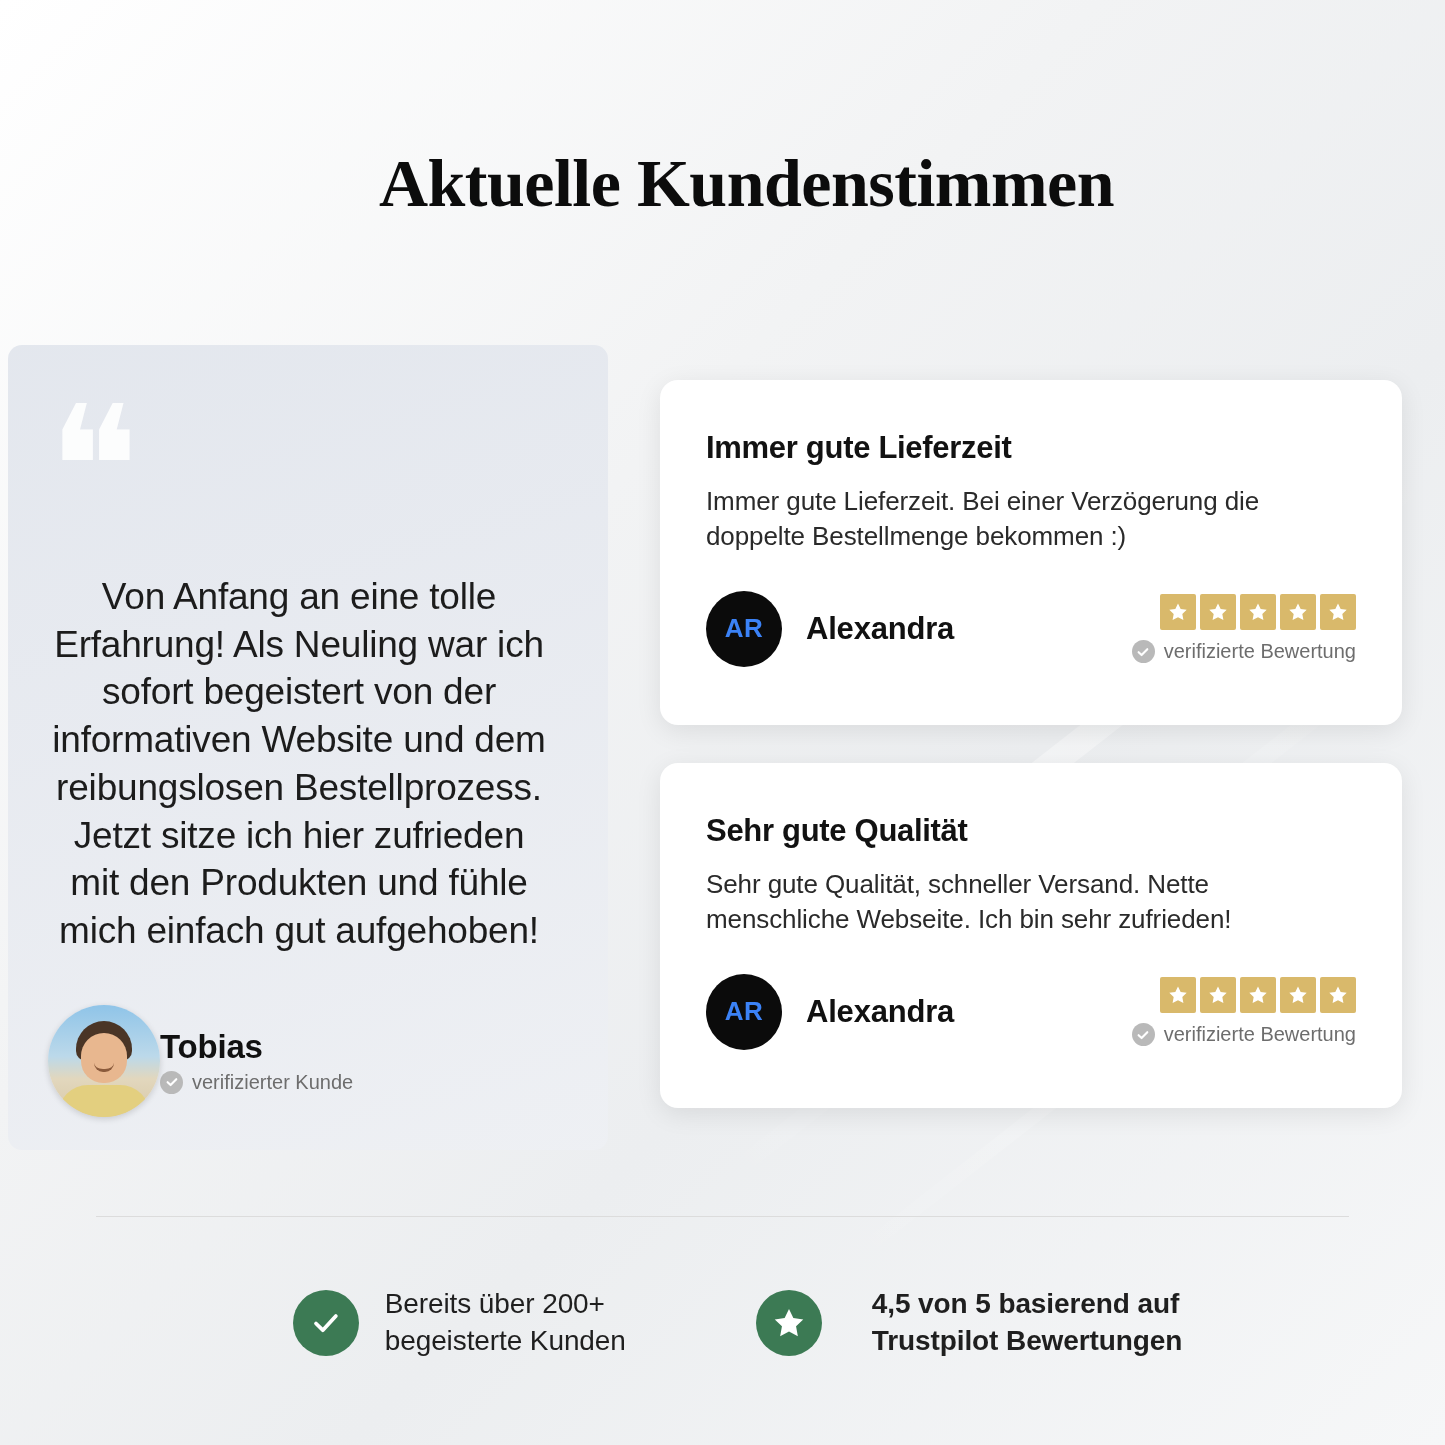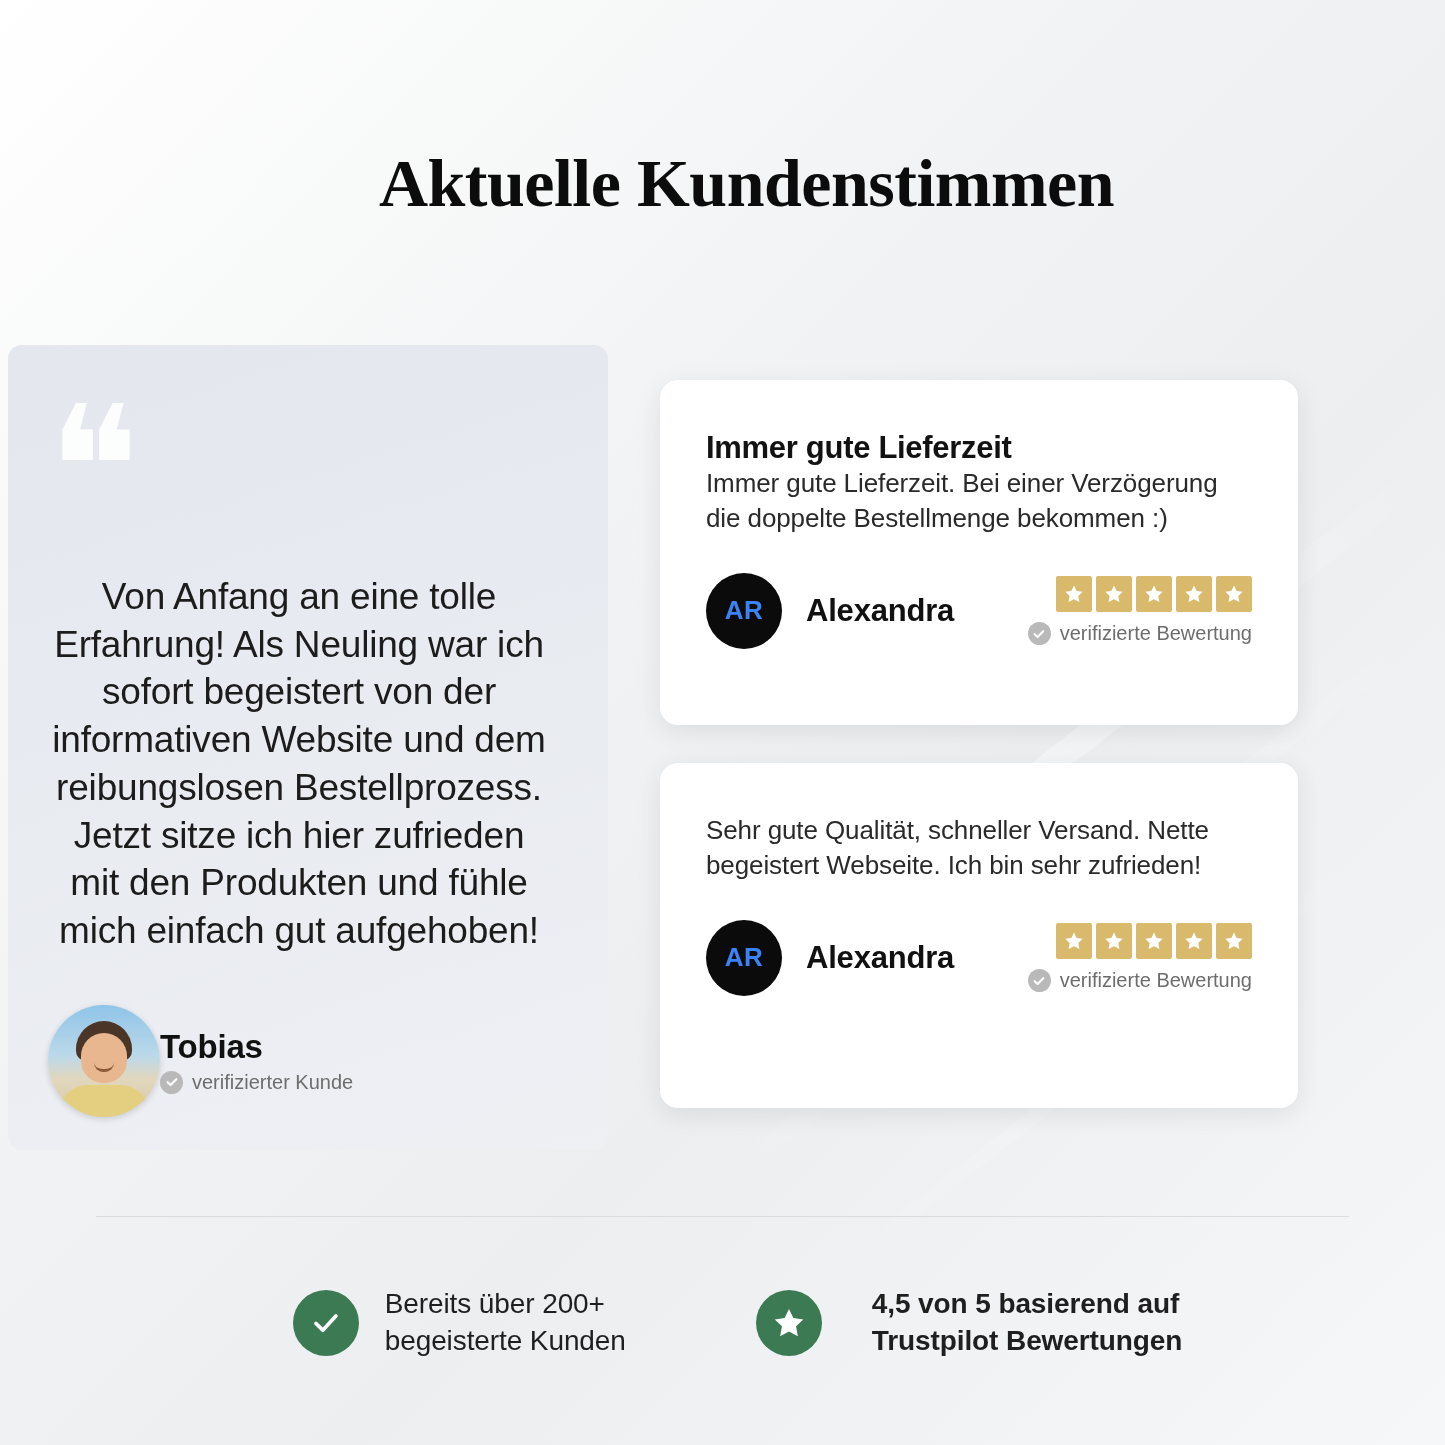--- a/index.html
+++ b/index.html
@@ -138,37 +138,38 @@
     background: #b9b9b9;
     display: inline-flex; align-items: center; justify-content: center;
     flex: none;
   }
   .check-badge svg { display:block; }
 
   
   .review-card {
     position: absolute;
     left: 660px;
-    width: 638px;
+    width: 742px;
     background: #ffffff;
     border-radius: 18px;
     box-shadow: 0 6px 26px rgba(0,0,0,0.085);
     padding: 50px 46px 44px 46px;
   }
   .card-1 { top: 380px; height: 345px; }
   .card-2 { top: 763px; height: 345px; }
 
   .review-title {
     font-size: 31px;
     font-weight: 700;
     letter-spacing: -0.3px;
     color: #121212;
   }
 
   .review-body {
+    margin-top: 18px;
     font-size: 26px;
     line-height: 1.36;
     color: #2a2a2a;
     letter-spacing: -0.1px;
   }
 
   .review-footer {
     display: flex;
     align-items: center;
     justify-content: space-between;
@@ -345,21 +346,22 @@
                 <path d="M2.6 7.2 L5.6 10.1 L11.3 4.2" fill="none" stroke="#ffffff" stroke-width="2.1" stroke-linecap="round" stroke-linejoin="round"></path>
               </svg>
           </span>
           <span>verifizierte Bewertung</span>
         </div>
       </div>
     </div>
   </div>
 
   <div class="review-card card-2">
-    <p class="review-body">Sehr gute Qualität, schneller Versand. Nette begeistert Webseite. Ich bin sehr zufrieden!</p>
+    <div class="review-title">Sehr gute Qualität</div>
+    <p class="review-body">Sehr gute Qualität, schneller Versand. Nette menschliche Webseite. Ich bin sehr zufrieden!</p>
     <div class="review-footer">
       <div class="reviewer">
         <div class="initials">AR</div>
         <div class="reviewer-name">Alexandra</div>
       </div>
       <div class="rating-block">
         <div class="stars">
           <span class="star">
               <svg width="22" height="22" viewBox="0 0 24 24">
                 <path d="M12 2.6l2.9 6.1 6.6.9-4.8 4.6 1.2 6.6L12 17.6 6.1 20.8l1.2-6.6L2.5 9.6l6.6-.9z" fill="#ffffff"></path>

